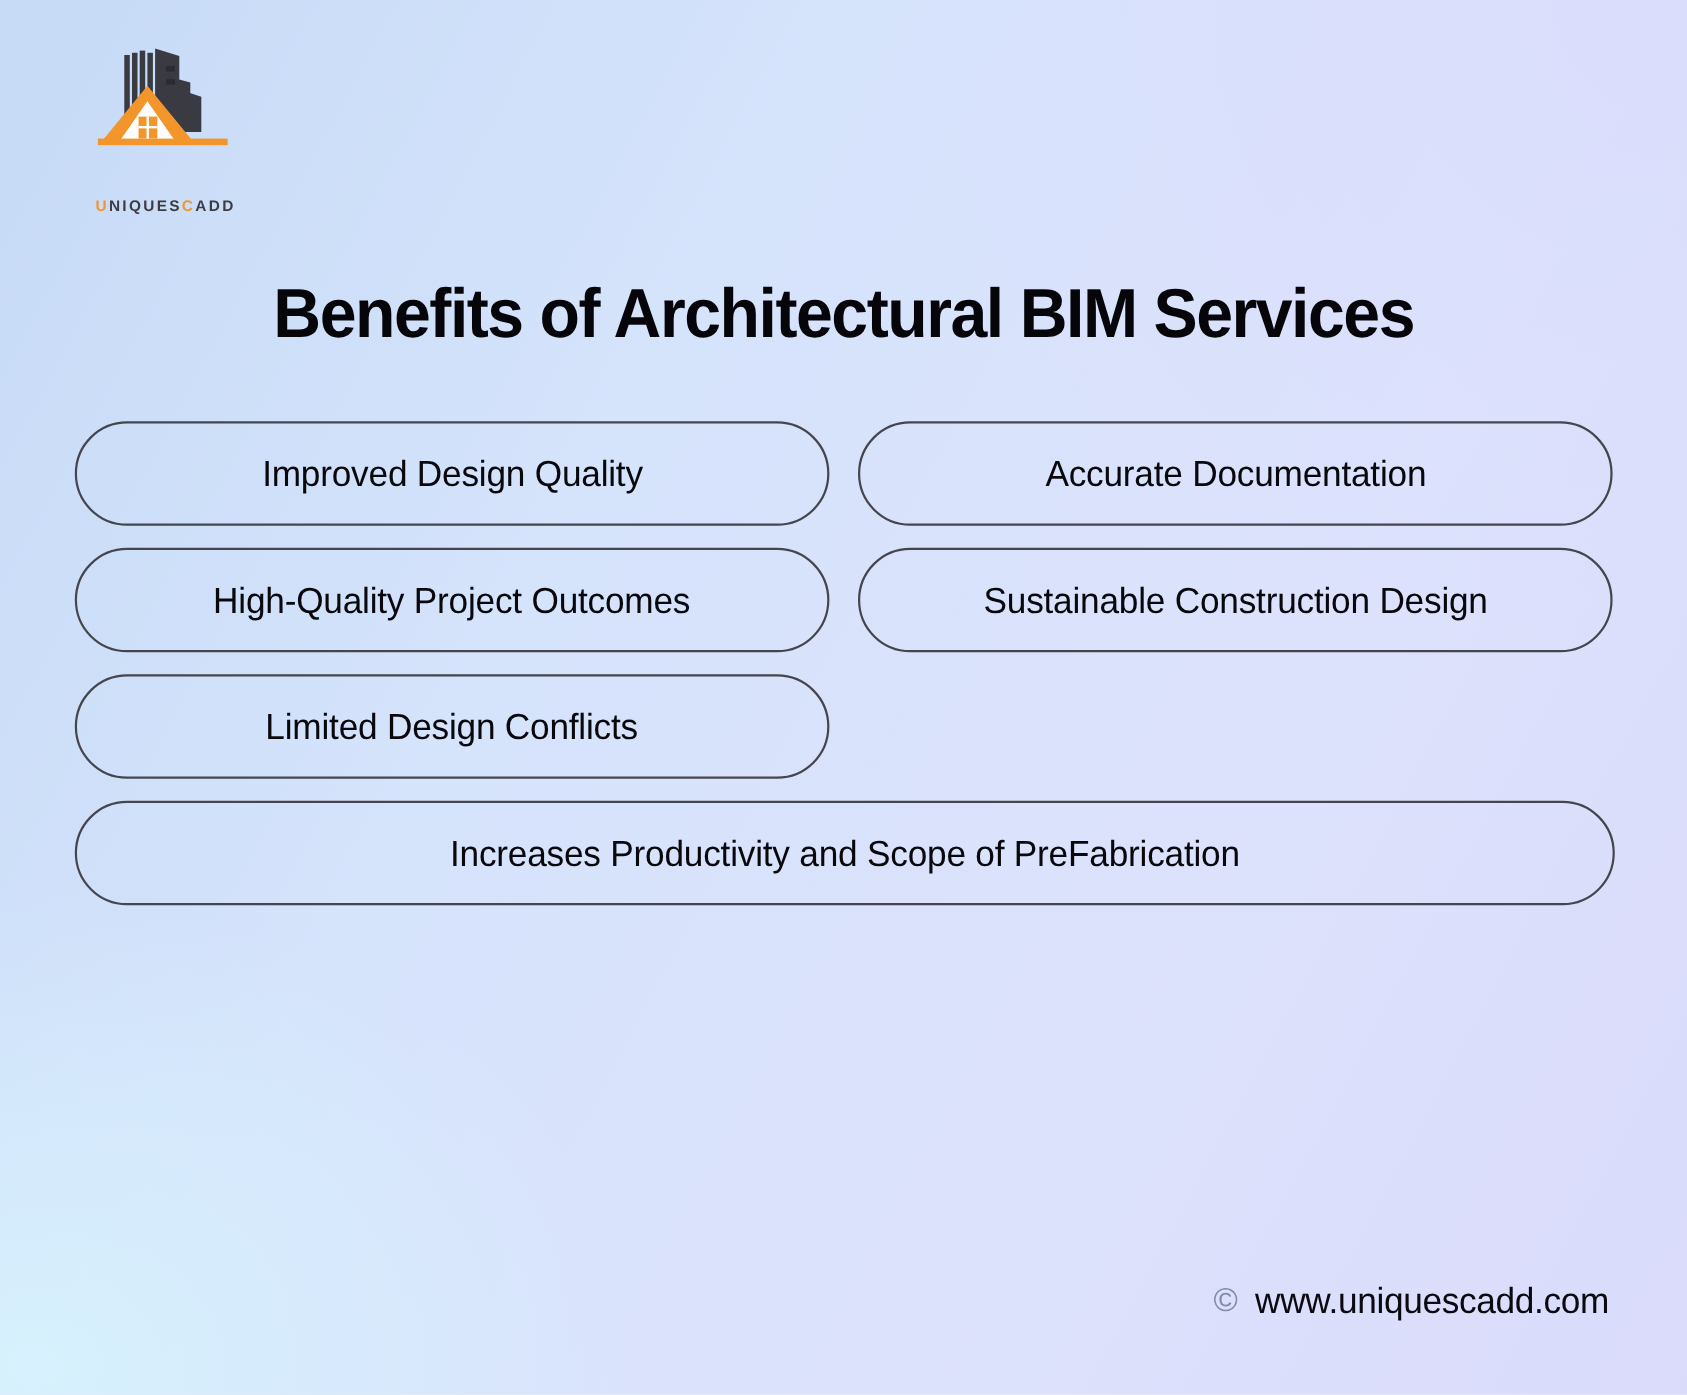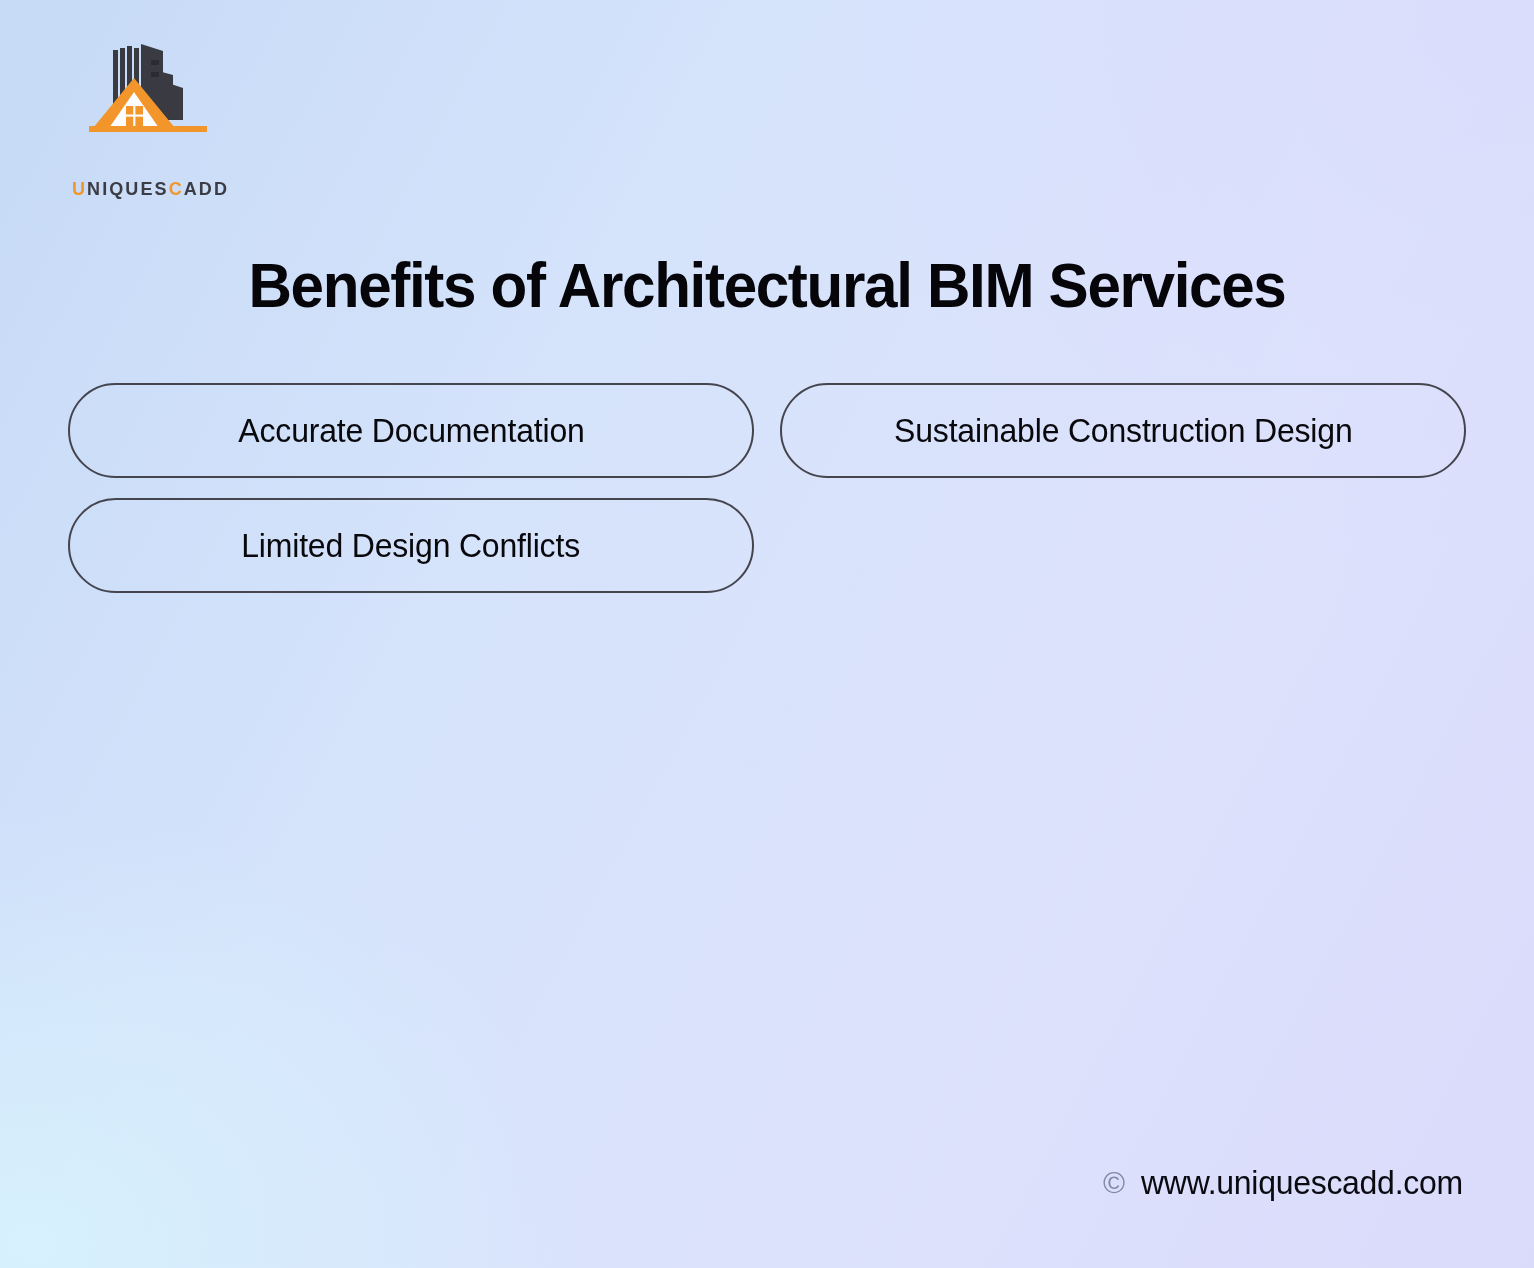--- a/index.html
+++ b/index.html
@@ -36,21 +36,21 @@
     height:98px;
   }
   .logo-wordmark {
     position:absolute;
     left:0;
     top:138px;
     width:175px;
     text-align:center;
     font-family:"Liberation Sans", sans-serif;
     font-weight:700;
-    font-size:18px;
+    font-size:14px;
     letter-spacing:2.1px;
     line-height:1;
     white-space:nowrap;
     color:#3c3c44;
   }
   .logo-wordmark .hl { color:#f2962c; }
 
   
   .headline {
     position:absolute;
@@ -164,37 +164,46 @@
 
   <div class="logo-wordmark">
     <span class="hl">U</span><span>NIQUES</span><span class="hl">C</span><span>ADD</span>
   </div>
 </div>
 
 <h1 class="headline">Benefits of Architectural BIM Services</h1>
 
 <div class="pill-grid">
 
+  <div class="pill half">
+    <span class="pill-label">Improved Design Quality</span>
+  </div>
 
 
 
   <div class="pill half">
     <span class="pill-label">Accurate Documentation</span>
   </div>
 
+  <div class="pill half">
+    <span class="pill-label">High-Quality Project Outcomes</span>
+  </div>
 
   <div class="pill half">
     <span class="pill-label">Sustainable Construction Design</span>
   </div>
 
   <div class="pill half">
     <span class="pill-label">Limited Design Conflicts</span>
   </div>
 
 
 
+  <div class="pill full">
+    <span class="pill-label">Increases Productivity and Scope of PreFabrication</span>
+  </div>
 
 </div>
 
 <div class="footer">
   <span class="copy-mark">©</span>
   <span class="site-url">www.uniquescadd.com</span>
 </div>
 
 </body></html>

